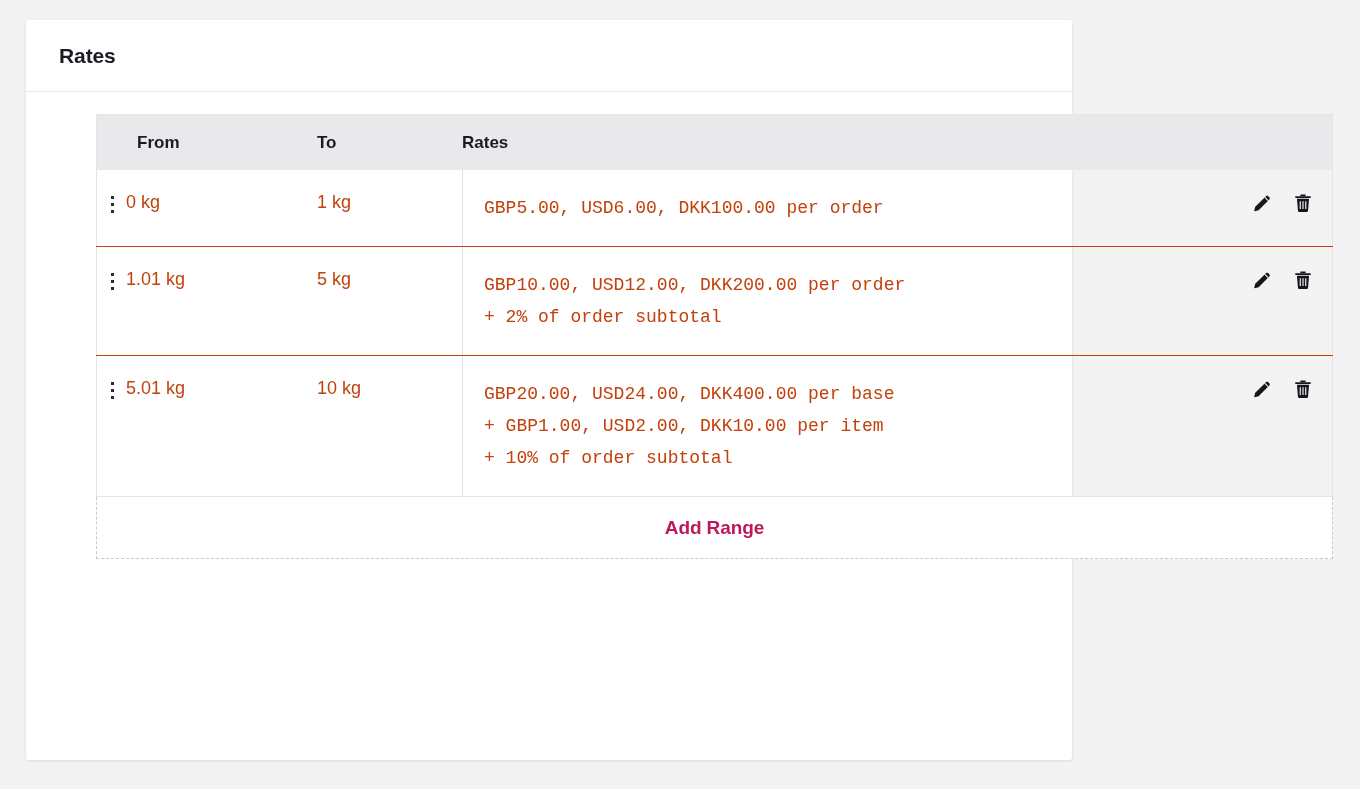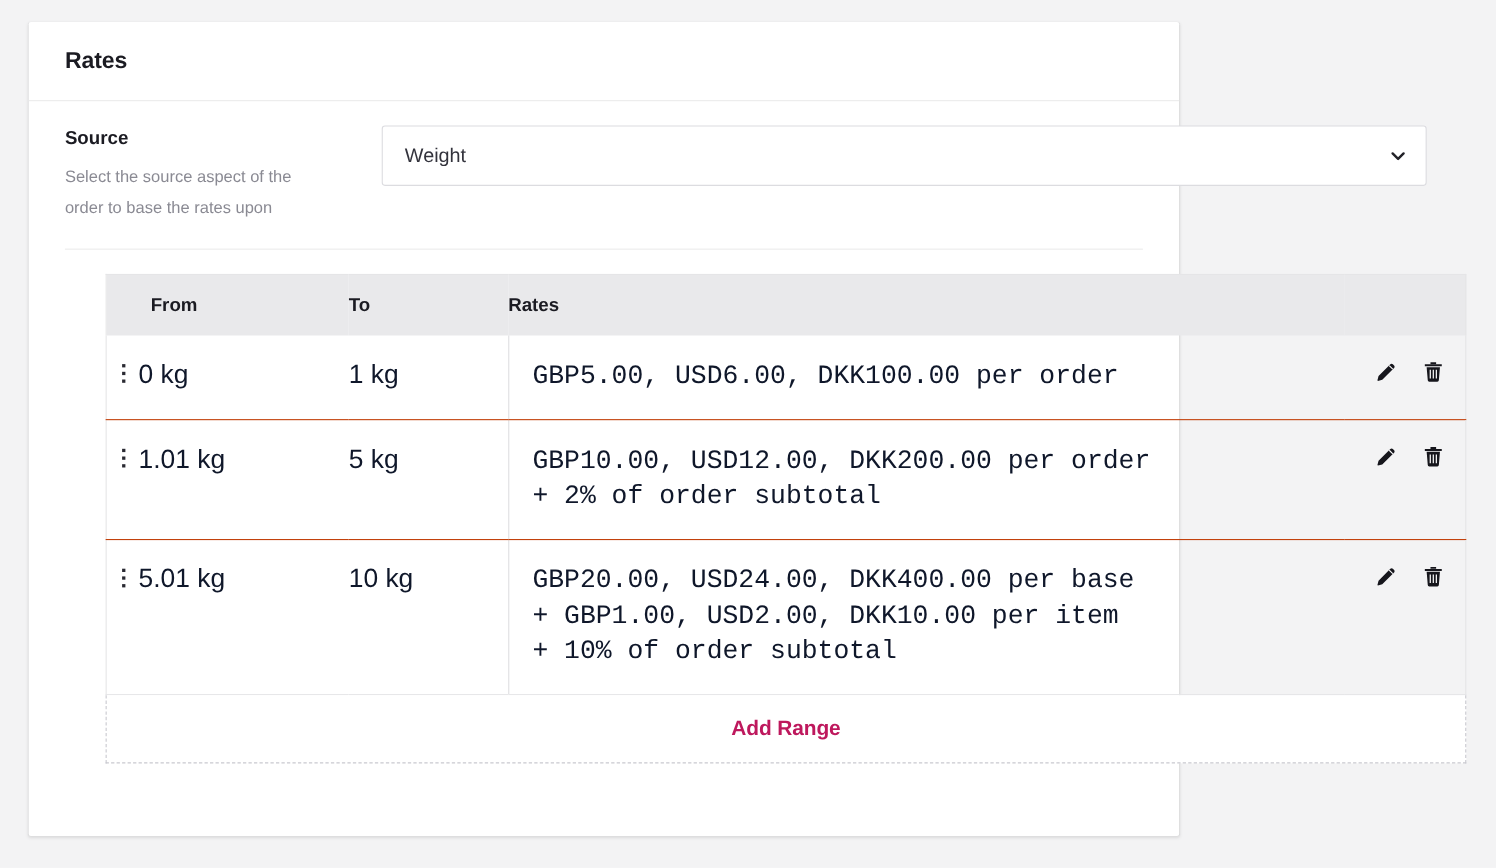--- a/index.html
+++ b/index.html
@@ -135,22 +135,22 @@
   .th-rates{ }
   .th-actions { width: 110px; }
 
   .rate-table tbody tr {
     border-top: 1px solid #c2410c;
   }
   .rate-table tbody tr:first-child { border-top: none; }
   .rate-table tbody td {
     padding: 0;
     vertical-align: top;
-    font-size: 24px;
-    color: #0f172a;
+    font-size: 18px;
+    color: #c2410c;
   }
 
   .cell-from {
     padding: 22px 0 22px 14px;
     display: flex;
     align-items: flex-start;
     gap: 12px;
   }
   .drag-handle {
     display: inline-flex;
@@ -216,38 +216,20 @@
 <body>
 
 <div class="card">
 
   <div class="card-header">
     <div class="card-title">Rates</div>
   </div>
 
   <div class="card-body">
 
-    <div class="field-row">
-      <div class="field-label-col">
-        <div class="field-label">Source</div>
-        <div class="field-help">Select the source aspect of the order to base the rates upon</div>
-      </div>
-      <div class="field-control-col">
-        <div class="select-wrap">
-          <div class="select-box">
-            <span>Weight</span>
-          </div>
-          <span class="select-chevron">
-            <svg width="16" height="16" viewBox="0 0 16 16" aria-hidden="true">
-              <path d="M3 5.5 L8 10.5 L13 5.5" fill="none" stroke="#222228" stroke-width="2.2" stroke-linecap="round" stroke-linejoin="round"></path>
-            </svg>
-          </span>
-        </div>
-      </div>
-    </div>
 
     <div class="table-zone">
       <table class="rate-table">
         <thead>
           <tr>
             <th class="th-from">From</th>
             <th class="th-to">To</th>
             <th class="th-rates">Rates</th>
             <th class="th-actions"></th>
           </tr>

